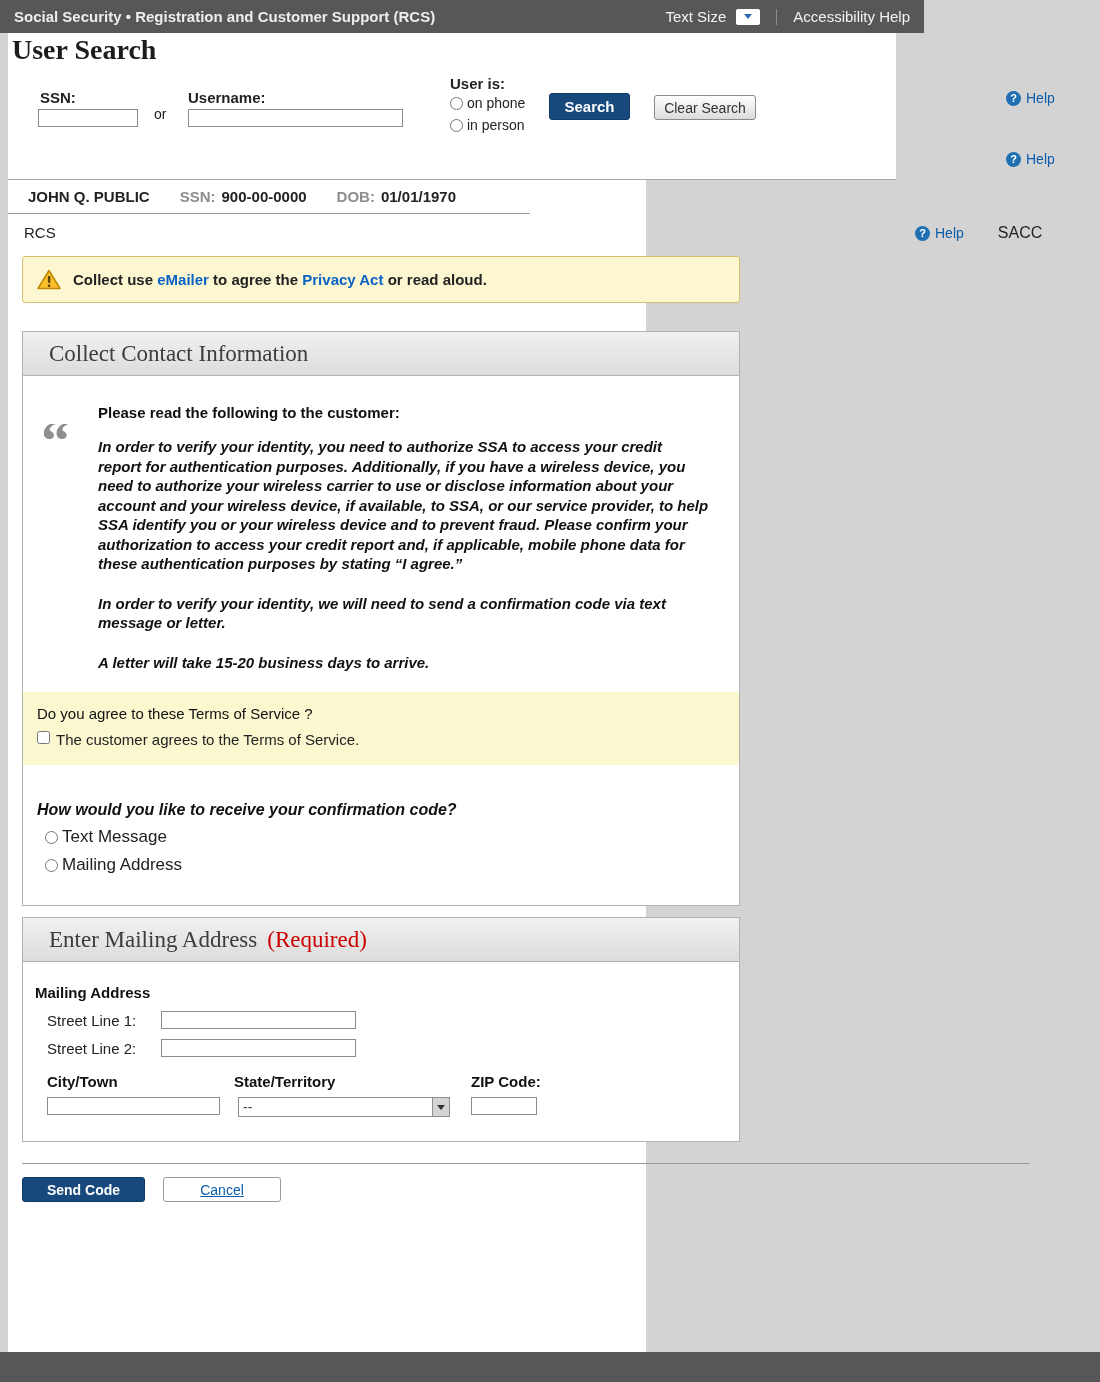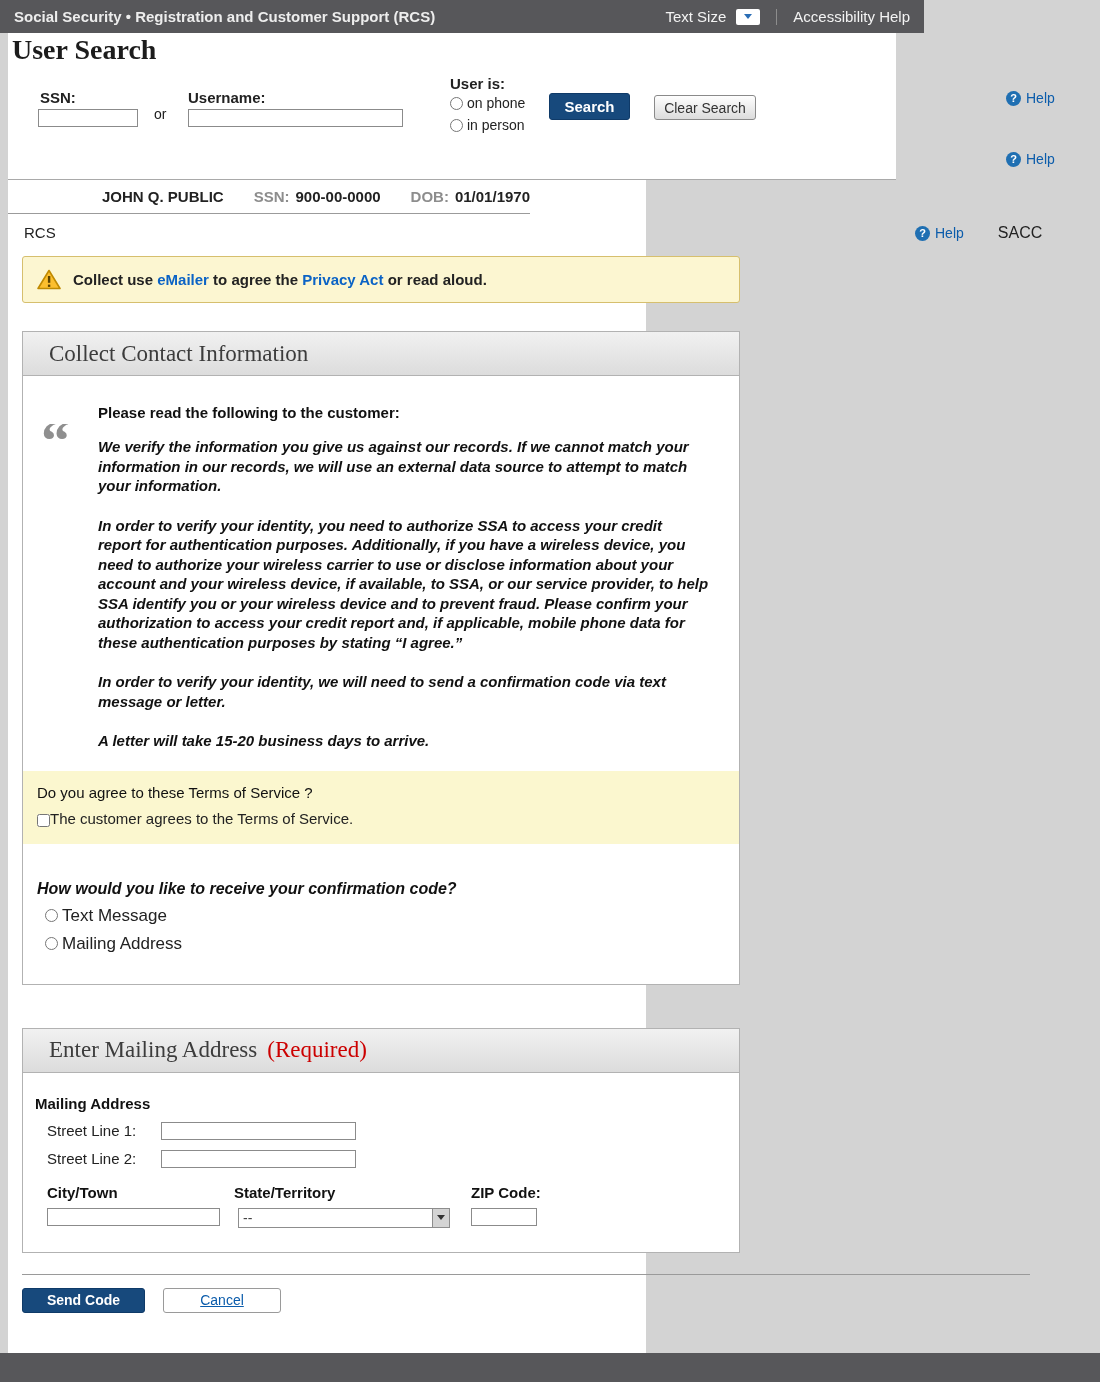--- a/index.html
+++ b/index.html
@@ -30,47 +30,47 @@
   .help{display:flex;align-items:center;gap:5px;color:#0b5cab;font-size:14px;cursor:pointer;}
   .qicon{width:15px;height:15px;border-radius:50%;background:#1f6fb2;color:#fff;font-size:11px;font-weight:bold;display:flex;align-items:center;justify-content:center;flex:0 0 auto;}
 
   
   .lower{position:relative;min-height:1172px;padding-bottom:40px;}
   .gray-panel{position:absolute;top:0;right:0;bottom:0;width:250px;background:#d3d3d3;}
   .lower-inner{position:relative;z-index:1;}
   .help-sacc{position:absolute;top:44px;left:907px;display:flex;align-items:center;gap:34px;z-index:2;}
   .sacc{font-size:16px;color:#222;}
 
-  .user-row{display:flex;align-items:center;gap:30px;padding:8px 0 8px 20px;width:522px;border-bottom:1px solid #9b9b9b;justify-content:flex-end;}
+  .user-row{display:flex;align-items:center;gap:30px;padding:8px 0 8px 20px;width:522px;border-bottom:1px solid #9b9b9b;}
   .ui-name{font-weight:bold;font-size:15px;color:#222;}
   .ui-pair{display:flex;gap:6px;font-weight:bold;font-size:15px;}
   .ui-lbl{color:#8d8d8d;}
   .ui-val{color:#222;}
   .rcs{margin:10px 0 0 16px;font-size:15px;color:#222;}
 
   .warning{display:flex;align-items:center;gap:12px;width:718px;margin:15px 0 0 14px;background:#fcf6d1;border:1px solid #d6bf6e;border-radius:3px;padding:12px 14px;font-weight:bold;font-size:15px;color:#222;}
   .warning a{color:#0b63c5;text-decoration:none;font-weight:bold;cursor:pointer;text-align:center;}
 
   .section-box{width:718px;margin-left:14px;border:1px solid #b2b2b2;background:#fff;}
   .collect-box{margin-top:28px;padding-bottom:0;}
   .section-header{height:44px;background:linear-gradient(#f1f1f1,#dcdcdc);border-bottom:1px solid #b2b2b2;display:flex;align-items:center;gap:10px;padding:0 26px;font-family:"Liberation Serif",serif;font-size:23px;color:#3c3c3c;}
   .required{color:#cc0000;}
 
   .quote{float:left;margin:20px 0 0 18px;font-family:"Liberation Serif",serif;font-weight:bold;font-size:58px;color:#8f8f8f;line-height:34px;height:36px;overflow:hidden;}
   .readout{margin:28px 30px 0 75px;}
   .instr{font-weight:bold;font-size:15px;margin-bottom:16px;color:#111;}
   .readout p{font-weight:bold;font-style:italic;font-size:15px;line-height:19.5px;margin:0 0 20px 0;color:#111;}
   .tos{clear:both;background:#fbf7cf;padding:13px 14px 17px 14px;}
   .tos-q{font-weight:normal;font-size:15px;color:#111;}
-  .tos-row{margin-top:9px;display:flex;align-items:flex-end;font-size:15px;color:#222;}
+  .tos-row{margin-top:9px;display:flex;align-items:flex-start;gap:6px;font-size:15px;color:#222;}
   .confirm{padding:36px 14px 30px 14px;}
   .confirm-q{font-weight:bold;font-style:italic;font-size:16px;color:#111;}
   .opt-row{display:flex;align-items:center;gap:4px;font-size:17px;color:#222;margin:8px 0 0 8px;}
 
-  .mailing-box{margin-top:43px;padding-bottom:24px;}
+  .mailing-box{margin-top:11px;padding-bottom:24px;}
   .group-lbl{font-weight:bold;font-size:15px;margin:22px 0 0 12px;color:#111;}
   .addr-row{display:flex;align-items:center;margin:10px 0 0 24px;font-size:15px;color:#222;}
   .alabel{width:114px;}
   .addr-row input.txt{width:195px;}
   .csz-row{display:flex;margin-top:16px;}
   .csz-g1{margin-left:24px;width:187px;}
   .csz-g2{width:237px;}
   .csz-g3{width:80px;}
   .csz-lbl{font-weight:bold;font-size:15px;color:#111;}
   .csz-g1 input.txt{width:173px;margin-top:7px;}
@@ -183,21 +183,20 @@
 
         <div class="section-box collect-box">
           <div class="section-header">
             <span>Collect Contact Information</span>
           </div>
 
           <div>
             <div class="quote">“</div>
             <div class="readout">
               <div class="instr">Please read the following to the customer:</div>
-              <p>We verify the information you give us against our records. If we cannot match your information in our records, we will use an external data source to attempt to match your information.</p>
               <p>In order to verify your identity, you need to authorize SSA to access your credit report for authentication purposes. Additionally, if you have a wireless device, you need to authorize your wireless carrier to use or disclose information about your account and your wireless device, if available, to SSA, or our service provider, to help SSA identify you or your wireless device and to prevent fraud. Please confirm your authorization to access your credit report and, if applicable, mobile phone data for these authentication purposes by stating “I agree.”</p>
               <p>In order to verify your identity, we will need to send a confirmation code via text message or letter.</p>
               <p>A letter will take 15-20 business days to arrive.</p>
             </div>
 
             <div class="tos">
               <div class="tos-q">Do you agree to these Terms of Service ?</div>
               <div class="tos-row">
                 <input type="checkbox" style="">
                 <span>The customer agrees to the Terms of Service.</span>

